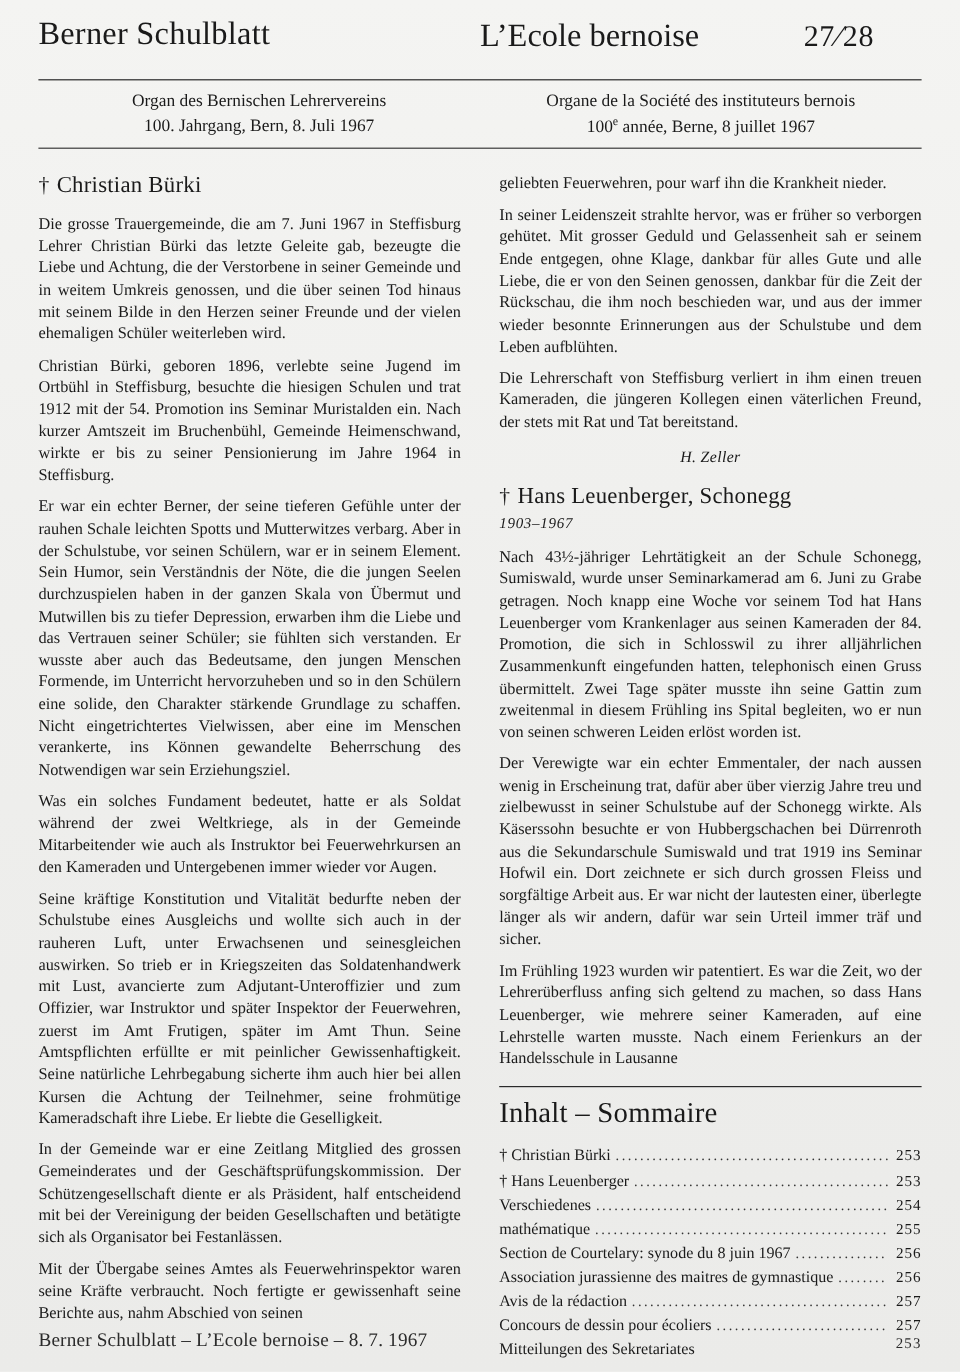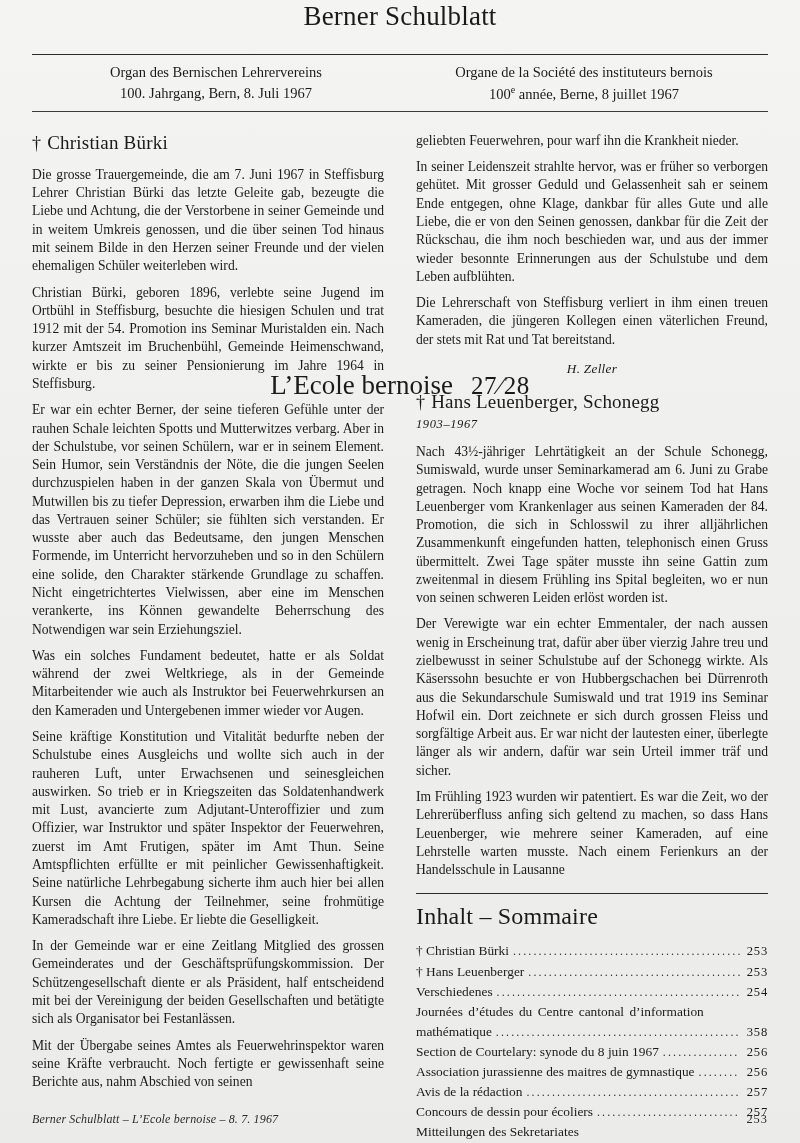--- a/index.html
+++ b/index.html
@@ -19,41 +19,41 @@
     width: 800px;
     height: 1143px;
     background: linear-gradient(180deg,#f4f4f2 0%, #efefed 45%, #ebebe9 100%);
     box-sizing: border-box;
     padding: 0 32px;
   }
 
   
   .masthead {
     display: flex;
-    align-items: center;
-    padding-top: 2px;
+    align-items: flex-start;
+    padding-top: 14px;
     height: 52px;
-    flex-direction: column;
   }
   .masthead-left {
     flex: 0 0 368px;
     font-size: 27px;
     letter-spacing: .2px;
     line-height: 1.05;
   }
   .masthead-right {
     flex: 1;
     display: flex;
     align-items: baseline;
     justify-content: flex-start;
     font-size: 27px;
+    gap: 36px;
   }
   .masthead-title-fr { white-space: nowrap; }
   .issue {
-    margin-left: 18px;
+    margin-left: 51px;
     font-size: 25px;
     white-space: nowrap;
     letter-spacing: .5px;
   }
   .issue .slash { padding: 0 1px; }
 
   .rule {
     height: 0;
     border: 0;
     border-top: 1.6px solid #2a2a2a;
@@ -173,24 +173,23 @@
   .footer {
     position: absolute;
     left: 32px;
     right: 32px;
     bottom: 16px;
     display: flex;
     align-items: flex-end;
     justify-content: space-between;
   }
   .footer-left {
-    font-size: 12px;
+    font-size: 16px;
     letter-spacing: .15px;
     color: #2b2b2b;
-    font-style: italic;
   }
   .footer-page {
     font-size: 12.4px;
     letter-spacing: 1px;
     color: #2b2b2b;
   }
 </style>
 </head>
 <body>
 
@@ -273,28 +272,25 @@
             <span class="toc-leader"></span>
             <span class="toc-page">253</span>
           </div>
 
           <div class="toc-row">
             <span class="toc-label">Verschiedenes</span>
             <span class="toc-leader"></span>
             <span class="toc-page">254</span>
           </div>
 
-          <div class="toc-wideline">
-            <span>Journées d’études du Centre cantonal d’information</span>
-          </div>
 
           <div class="toc-row">
             <span class="toc-label">mathématique</span>
             <span class="toc-leader"></span>
-            <span class="toc-page">358</span>
+            <span class="toc-page">255</span>
           </div>
 
           <div class="toc-row">
             <span class="toc-label">Section de Courtelary: synode du 8 juin 1967</span>
             <span class="toc-leader"></span>
             <span class="toc-page">256</span>
           </div>
 
           <div class="toc-row">
             <span class="toc-label">Association jurassienne des maitres de gymnastique</span>

